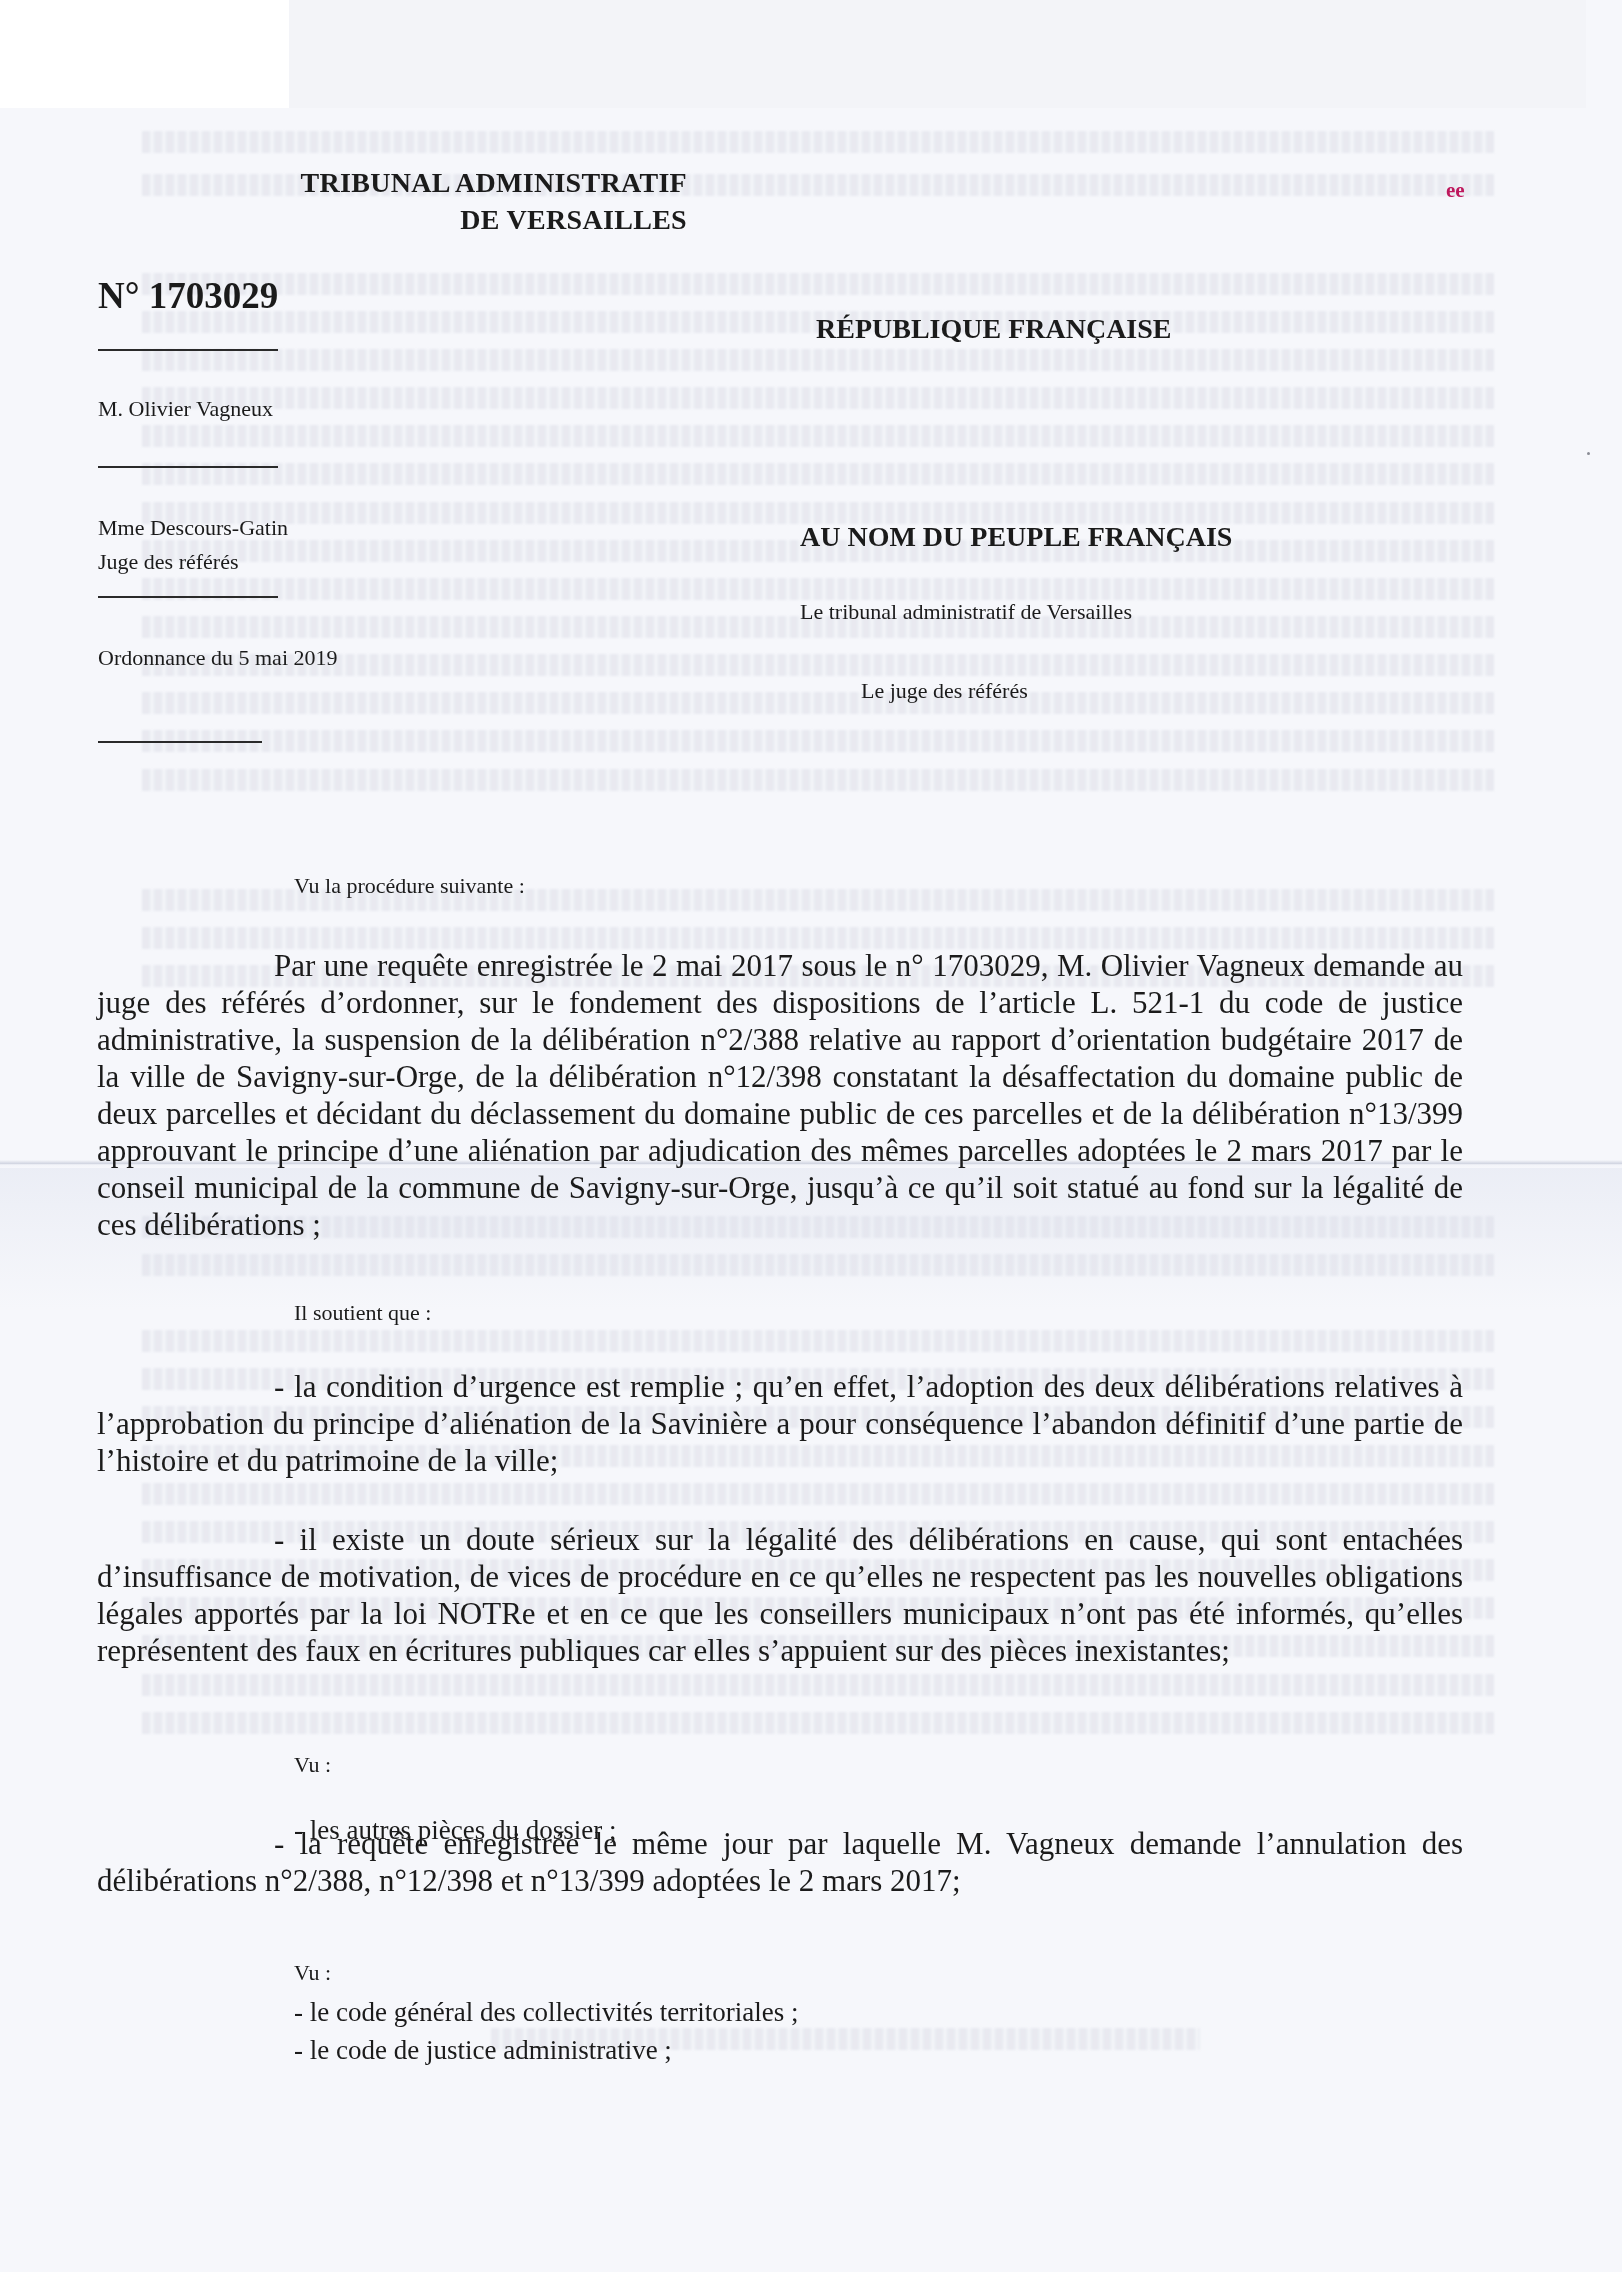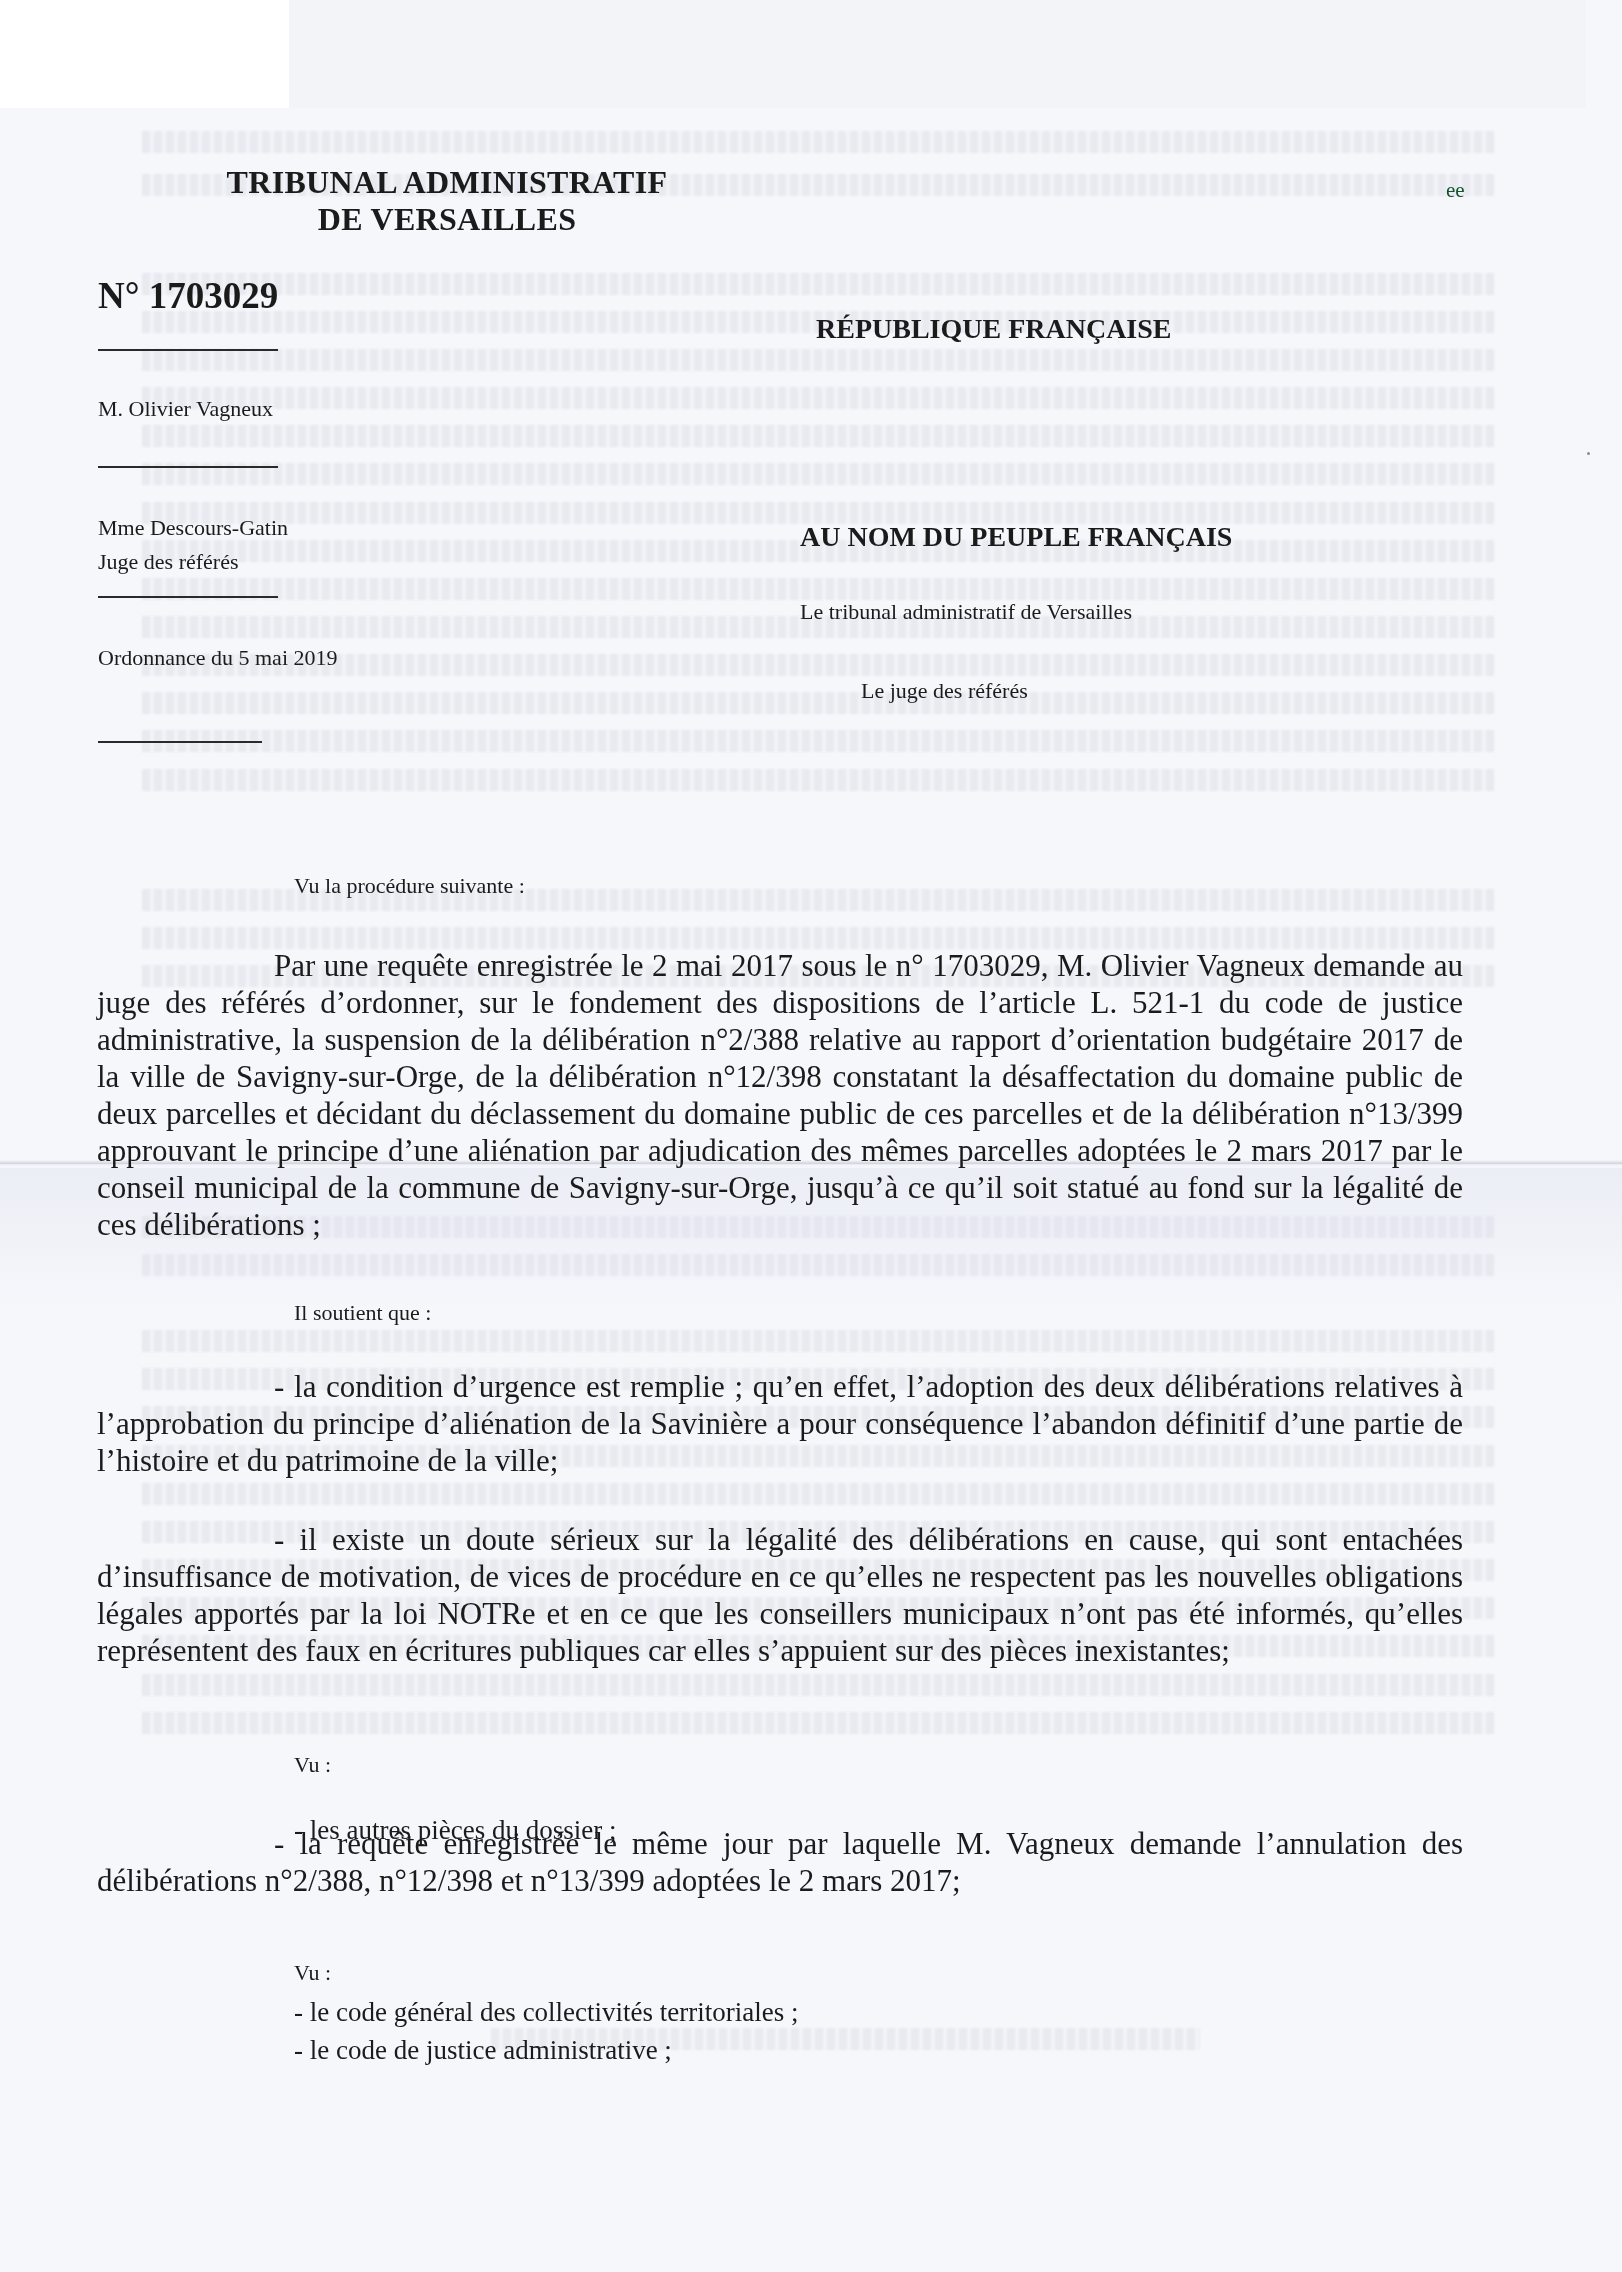--- a/index.html
+++ b/index.html
@@ -29,21 +29,21 @@
     position: absolute; left: 0; top: 1160px; width: 1623px; height: 7.6px;
     background: linear-gradient(180deg, rgba(200,205,220,0) 0%, rgba(180,186,205,0.55) 45%, rgba(235,237,245,0.3) 60%, rgba(200,205,220,0) 100%);
   }
   .fold-shade {
     position: absolute; left: 0; top: 1168px; width: 1623px; height: 142px;
     background: linear-gradient(180deg, rgba(215,220,235,0.35), rgba(246,247,251,0));
   }
   .t { position: absolute; white-space: nowrap; font-size: 22px; line-height: 1; }
   .b { font-weight: bold; }
   .rule { position: absolute; height: 1.6px; background: #2a2a2a; }
-  .court-head { position: absolute; left: 207px; top: 164px; width: 480px; text-align: center; font-size: 32px; font-weight: bold; line-height: 37px; letter-spacing: 0.3px; }
+  .court-head { position: absolute; left: 207px; top: 164px; width: 480px; text-align: right; font-size: 28px; font-weight: bold; line-height: 37px; letter-spacing: 0.3px; }
   .para {
     position: absolute; left: 97px; width: 1366px;
     font-size: 31px; line-height: 37px; text-align: justify; text-align-last: left;
   }
   .para .indent { display: inline-block; width: 177px; }
   .sub { position: absolute; left: 294px; font-size: 27px; line-height: 1; white-space: nowrap; }
   .dot { position: absolute; width: 3.3px; height: 3.3px; border-radius: 50%; background: #8a8c95; }
 </style>
 </head>
 <body>
@@ -102,21 +102,21 @@
 <div class="t" style="left:98px; top:398px;">M. Olivier Vagneux</div>
 <div class="rule" style="left:98px; top:466px; width:180px;"></div>
 
 <div class="t" style="left:98px; top:517px;">Mme Descours-Gatin</div>
 <div class="t" style="left:98px; top:551px;">Juge des référés</div>
 <div class="rule" style="left:98px; top:596px; width:180px;"></div>
 
 <div class="t" style="left:98px; top:647px;">Ordonnance du 5 mai 2019</div>
 <div class="rule" style="left:98px; top:741px; width:164px;"></div>
 
-<div class="t" style="left:1446px; top:180px; font-size:21px; color:#14532d;">ee</div>
+<div class="t" style="left:1446px; top:180px; font-size:21px; color:#be185d;font-weight:bold;">ee</div>
 
 <div class="t b" style="left:816px; top:315px; font-size:28px;">RÉPUBLIQUE FRANÇAISE</div>
 <div class="t b" style="left:800px; top:523px; font-size:28px;">AU NOM DU PEUPLE FRANÇAIS</div>
 <div class="t" style="left:800px; top:601px;">Le tribunal administratif de Versailles</div>
 <div class="t" style="left:861px; top:680px;">Le juge des référés</div>
 
 <div class="t" style="left:294px; top:875px;">Vu la procédure suivante :</div>
 
 <div class="para" style="top:947px;">
   <span class="indent"></span><span>Par une requête enregistrée le 2 mai 2017 sous le n° 1703029, M. Olivier Vagneux demande au juge des référés d’ordonner, sur le fondement des dispositions de l’article L. 521-1 du code de justice administrative, la suspension de la délibération n°2/388 relative au rapport d’orientation budgétaire 2017 de la ville de Savigny-sur-Orge, de la délibération n°12/398 constatant la désaffectation du domaine public de deux parcelles et décidant du déclassement du domaine public de ces parcelles et de la délibération n°13/399 approuvant le principe d’une aliénation par adjudication des mêmes parcelles adoptées  le 2 mars 2017 par le conseil municipal de la commune de Savigny-sur-Orge, jusqu’à ce qu’il soit statué au fond sur la légalité de ces délibérations ;</span>

